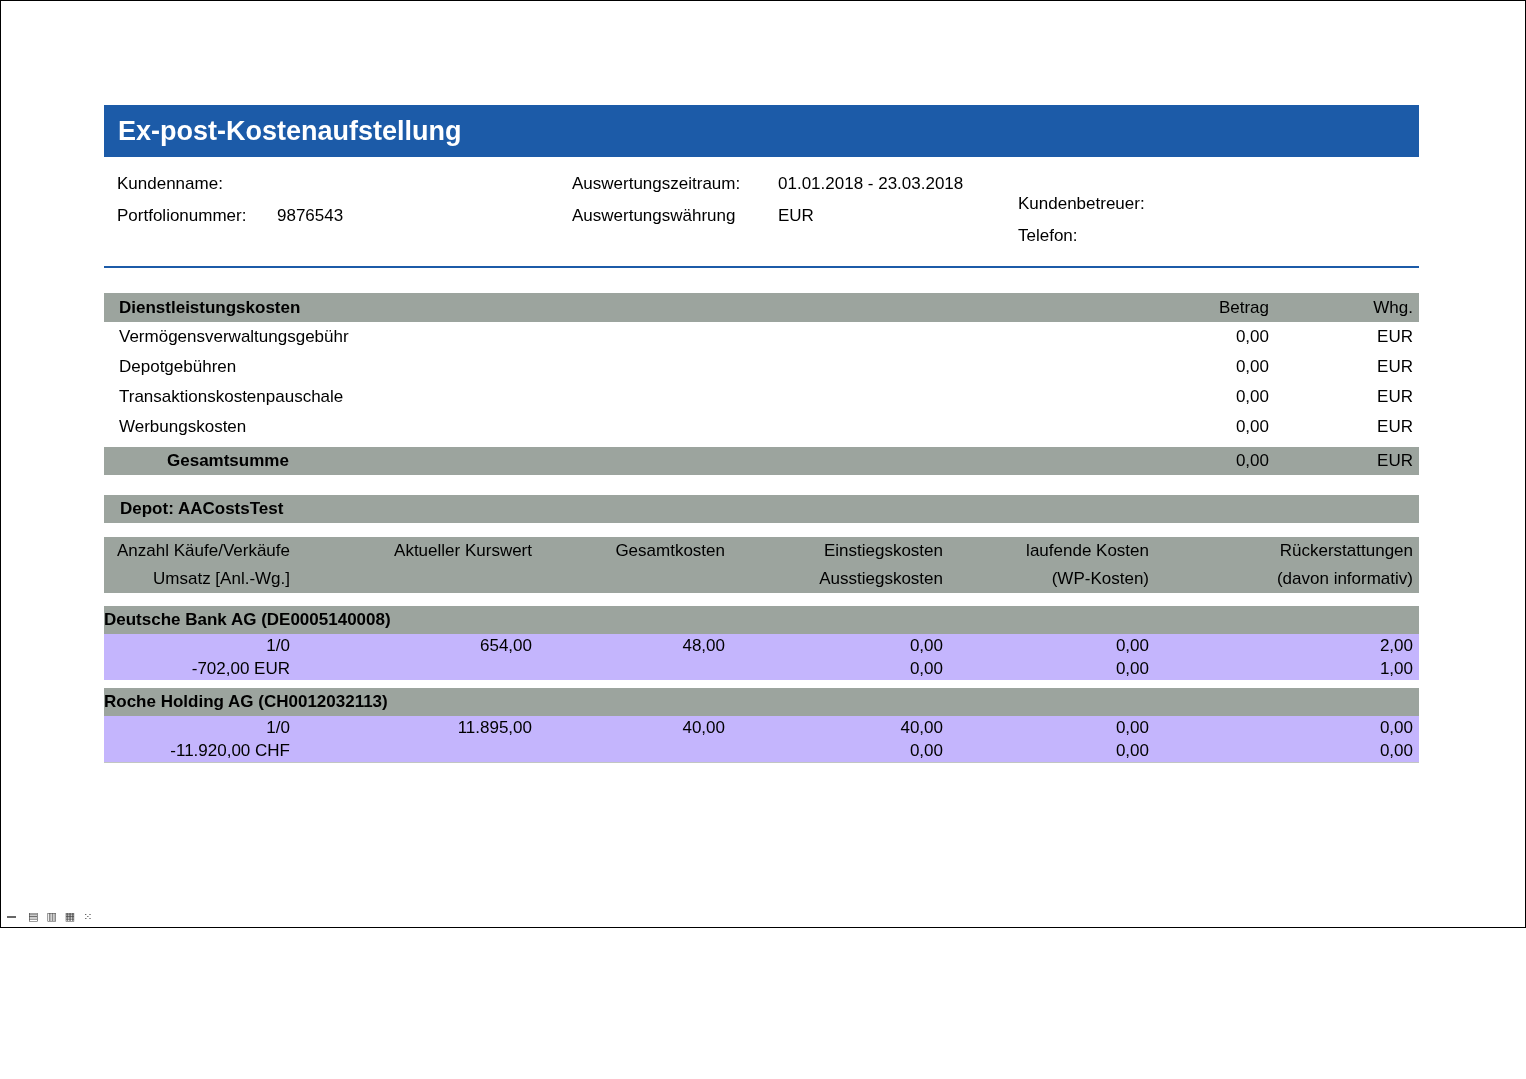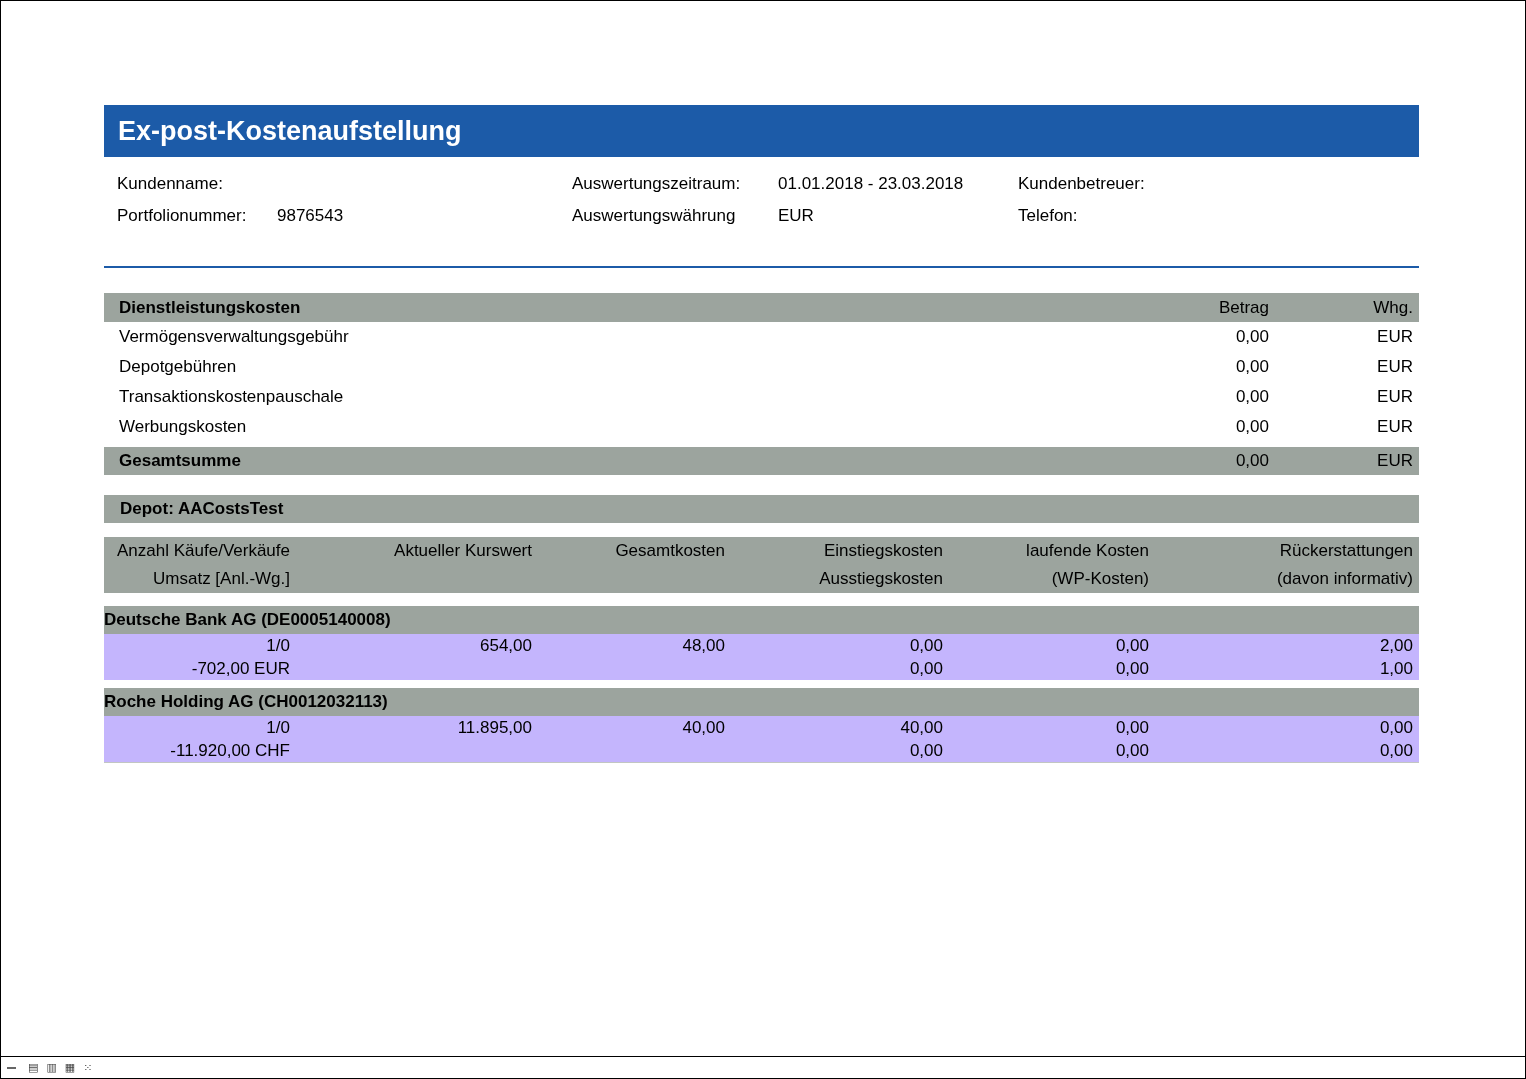--- a/index.html
+++ b/index.html
@@ -3,46 +3,46 @@
 <meta charset="utf-8">
 <style>
   * { margin:0; padding:0; box-sizing:border-box; }
   html,body { width:1526px; height:1079px; }
   body {
     font-family:"Liberation Sans","DejaVu Sans",sans-serif;
     background:#ffffff;
     color:#000;
   }
   .frame {
-    position:relative; width:1526px; height:1079px;
+    position:relative; width:1526px; height:928px;
     border:1px solid #000; background:#fff; overflow:hidden;
   }
   .page {
     position:absolute; top:0; left:0; width:1524px; height:1056px;
     border-bottom:1px solid #000; background:#fff;
   }
   .titlebar {
     position:absolute; top:104px; left:103px; width:1315px; height:52px;
     background:#1c5ba8; color:#fff; display:flex; align-items:center;
     padding-left:14px; font-size:27px; font-weight:bold;
   }
   .meta {
     position:absolute; top:156px; left:103px; width:1315px; height:111px;
     border-bottom:2px solid #1c5ba8; font-size:17px;
   }
   .meta span { position:absolute; white-space:nowrap; line-height:20px; }
   .m-r1 { top:17px; } .m-r2 { top:49px; }
-  .mx0 { left:13px; } .mx1 { left:173px; } .mx2 { left:468px; } .mx3 { left:674px; } .mx4 { left:914px; }
+  .mx0 { left:13px; } .mx1 { left:173px; } .mx2 { left:468px; } .mx3 { left:674px; } .mx4 { left:914px;margin-top:20px; }
 
   .content { position:absolute; top:292px; left:103px; width:1315px; font-size:17px; }
 
   
   .srow { display:flex; height:30px; line-height:30px; background:#fff; }
   .srow.head { height:29px; line-height:29px; background:#9ca49e; }
-  .srow.total { height:28px; line-height:28px; background:#9ca49e; margin-top:5px; }
+  .srow.total { height:28px; line-height:28px; background:#9ca49e; margin-top:5px;padding-left:48px; }
   .sc1 { flex:1; padding-left:15px; white-space:nowrap; }
   .sc2 { width:145px; text-align:right; white-space:nowrap; }
   .sc3 { width:150px; text-align:right; padding-right:6px; white-space:nowrap; }
   .bold { font-weight:bold; }
 
   
   .depotbar {
     margin-top:20px; height:28px; line-height:28px;
     background:#9ca49e; font-weight:bold; padding-left:16px;
   }

